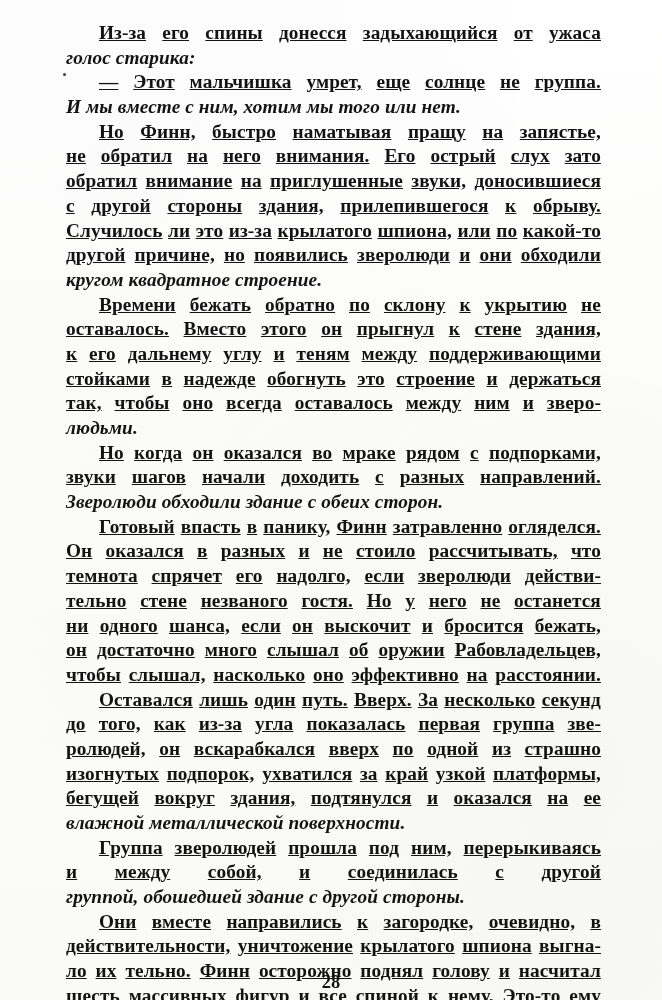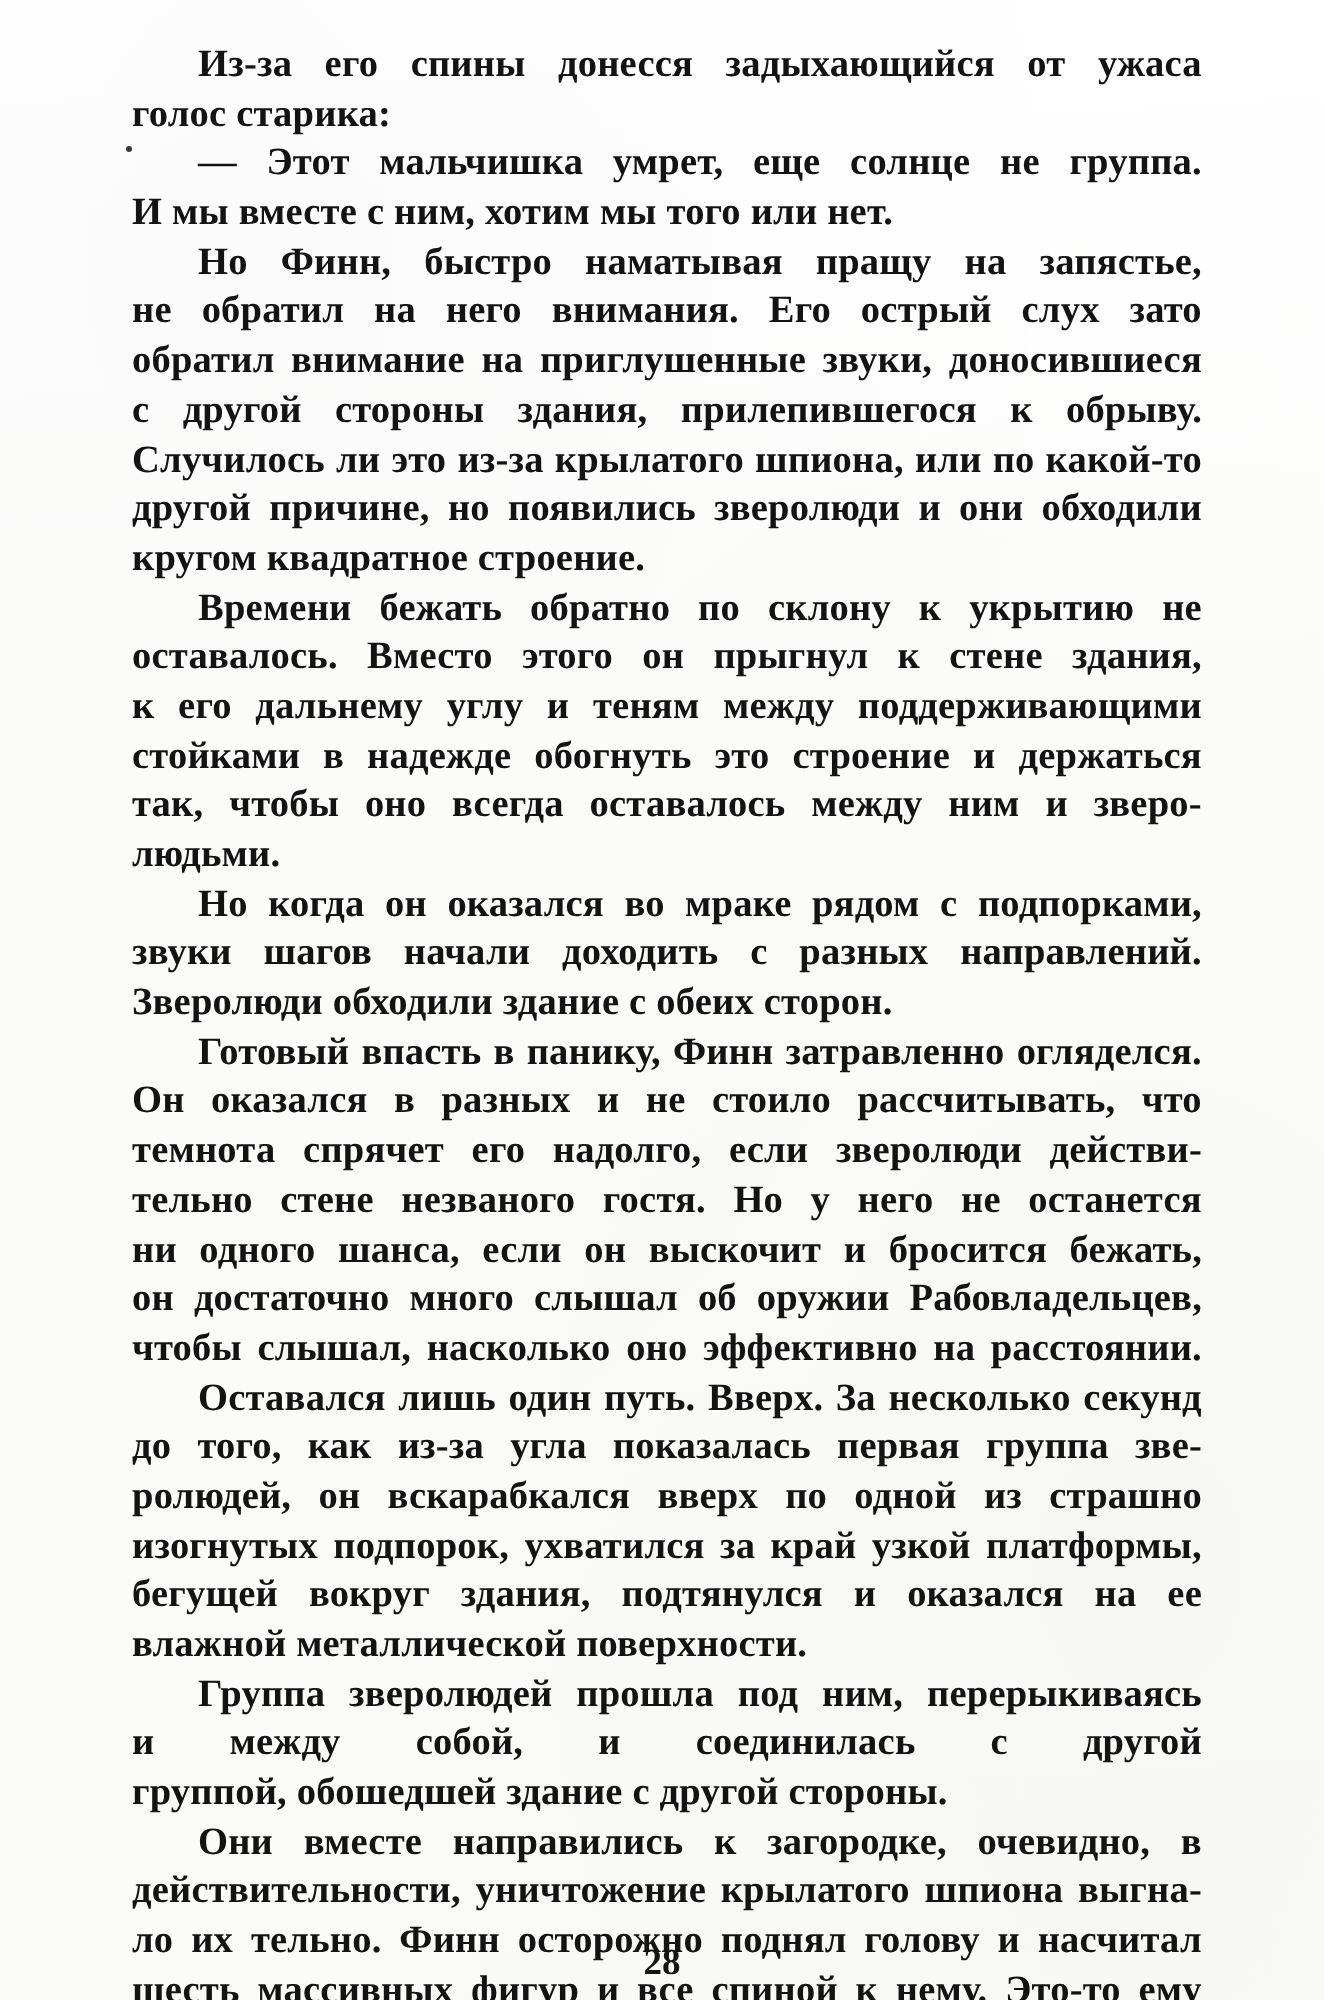--- a/index.html
+++ b/index.html
@@ -49,24 +49,26 @@
     font-size: 19.3px;
     font-weight: 700;
     letter-spacing: 0.1px;
     white-space: pre;
     color: #131313;
   }
 
   
   .line.just {
     justify-content: space-between;
+    text-decoration: underline;
   }
   
   .line.last {
     justify-content: flex-start;
+    font-style: italic;
   }
 
   .line .w {
     display: inline-block;
   }
 
   
   .line.indent {
     padding-left: 33px;
   }

